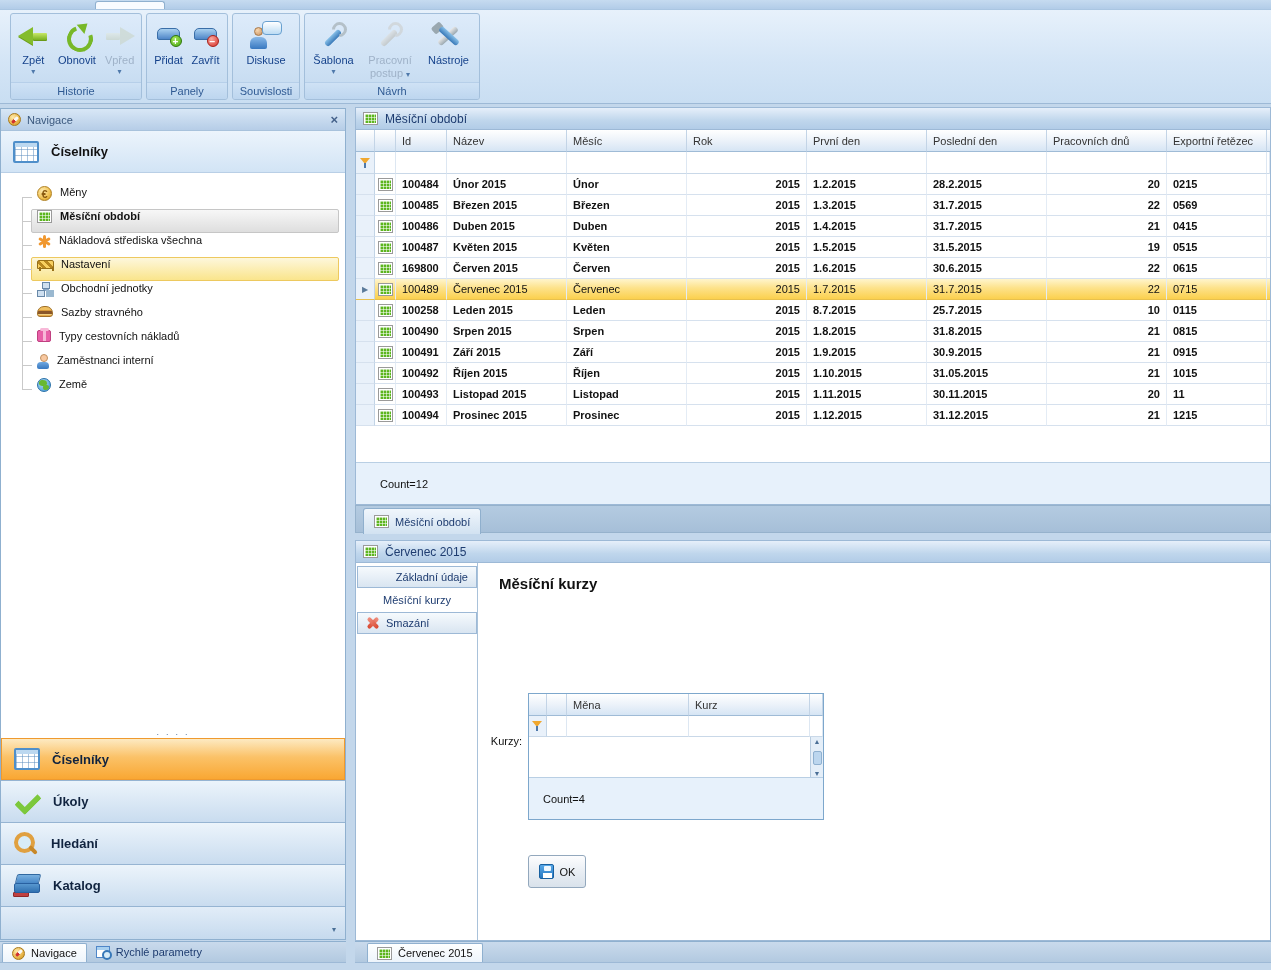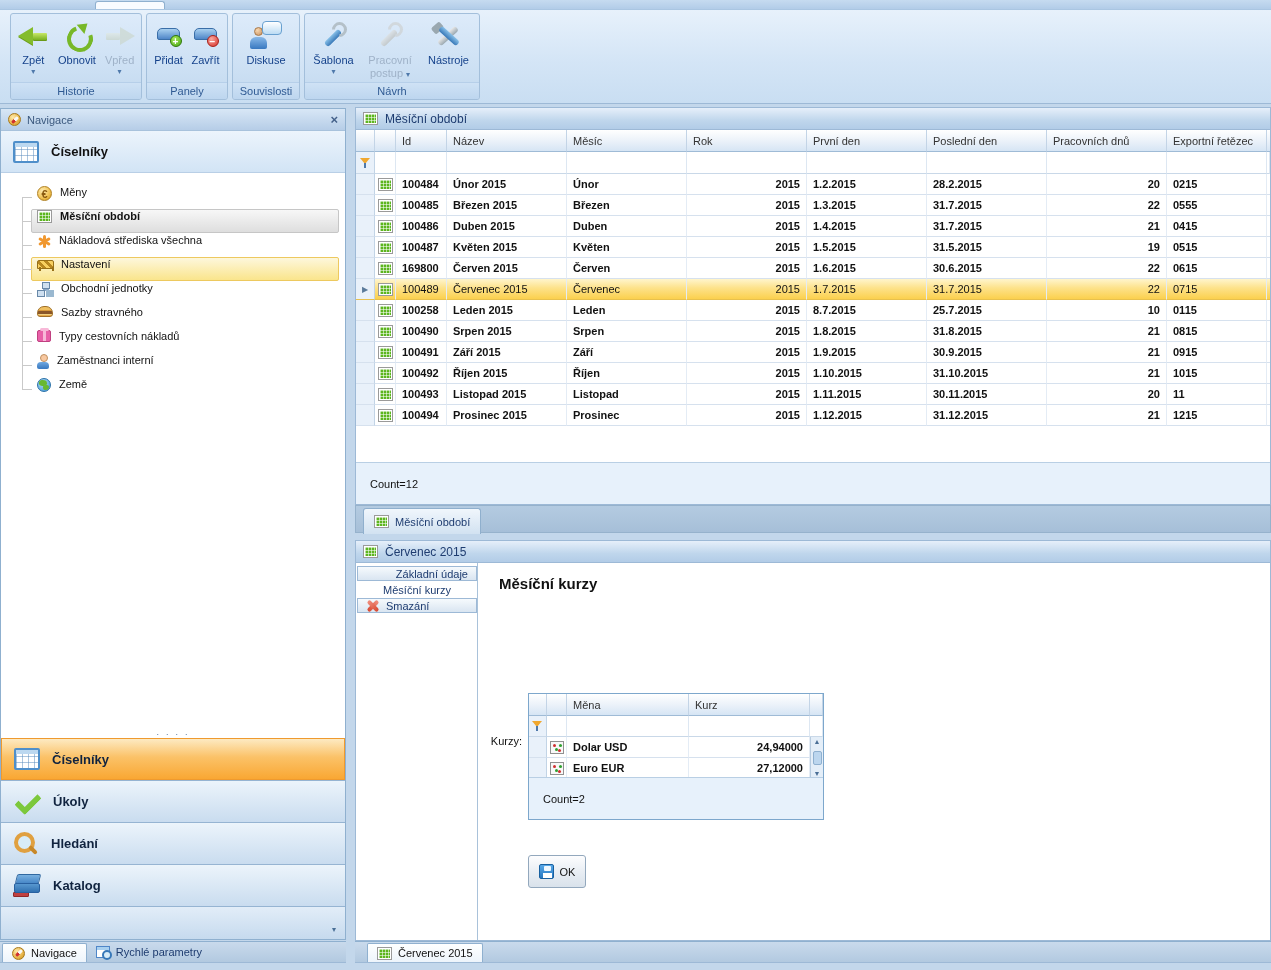--- a/index.html
+++ b/index.html
@@ -145,29 +145,29 @@
     display:flex; align-items:center; padding:0 6px; font-weight:bold;
     white-space:nowrap; overflow:hidden; }
   .prow .ind { background:#e9f1fa; border-right:1px solid #c2d4e6; padding:0;
     justify-content:center; color:#5a7a9a; font-size:8px; }
   .prow .cicon { justify-content:center; padding:0 2px; }
   .prow.sel > div { background:linear-gradient(#fff5cd,#fde28a 45%,#fbd04e);
     font-weight:normal; border-bottom-color:#e8c14d; }
   .prow.sel .ind { background:#e9f1fa; }
   .ra { justify-content:flex-end !important; text-align:right; }
   .countbar { height:42px; background:#e7f1fb; border-top:1px solid #b9cfe4;
-    display:flex; align-items:center; padding-left:14px; }
+    display:flex; align-items:center; padding-left:24px; }
 
   
   #detail-panel { position:absolute; left:355px; top:540px; width:916px; height:401px;
     background:#fff; border:1px solid #9db9d6; display:flex; flex-direction:column; }
   .detail-body { position:relative; flex:1; background:#fff; }
   .dtabs { position:absolute; left:0; top:0; width:122px; height:100%; border-right:1px solid #a9c2da;
     background:#fff; padding-top:2px; }
-  .dtab { height:15px; margin:1px 0 0 1px; display:flex; align-items:center; gap:6px;
+  .dtab { height:22px; margin:1px 0 0 1px; display:flex; align-items:center; gap:6px;
     border:1px solid #9db9d6; background:linear-gradient(#f6fafd,#d9e5f1); color:#1e3c70; }
   .dtab.end { justify-content:flex-end; padding-right:8px; }
   .dtab.start { justify-content:flex-start; padding-left:8px; }
   .dtab.active { background:#fff; border-color:#fff; justify-content:center; }
   .dheading { position:absolute; left:143px; top:12px; font-size:15px; font-weight:bold; }
   .dtoolbar { position:absolute; left:172px; top:96px; display:flex; gap:6px; }
   .tbtn { height:29px; display:inline-flex; align-items:center; gap:6px; padding:0 12px;
     border:1px solid #93a8bd; border-radius:3px; color:#222;
     background:linear-gradient(#fdfdfe,#e9eef4 50%,#d9e2eb); }
   .tbtn.dis { background:#eef2f7; border-color:#c2cedb; color:#9fb0c0; }
@@ -548,21 +548,21 @@
           <div class="cicon">
             <span class="i-tableG"></span>
           </div>
           <div>100485</div>
           <div>Březen 2015</div>
           <div>Březen</div>
           <div class="ra">2015</div>
           <div>1.3.2015</div>
           <div>31.7.2015</div>
           <div class="ra">22</div>
-          <div>0555</div>
+          <div>0569</div>
           <div></div>
         </div>
         <div class="gridcols prow">
           <div class="ind"></div>
           <div class="cicon">
             <span class="i-tableG"></span>
           </div>
           <div>100486</div>
           <div>Duben 2015</div>
           <div>Duben</div>
@@ -666,21 +666,21 @@
         <div class="gridcols prow">
           <div class="ind"></div>
           <div class="cicon">
             <span class="i-tableG"></span>
           </div>
           <div>100492</div>
           <div>Říjen 2015</div>
           <div>Říjen</div>
           <div class="ra">2015</div>
           <div>1.10.2015</div>
-          <div>31.10.2015</div>
+          <div>31.05.2015</div>
           <div class="ra">21</div>
           <div>1015</div>
           <div></div>
         </div>
         <div class="gridcols prow">
           <div class="ind"></div>
           <div class="cicon">
             <span class="i-tableG"></span>
           </div>
           <div>100493</div>
@@ -756,47 +756,27 @@
       </div>
       <div class="kgridcols kfilter">
         <div class="find">
             <span class="i-funnel"></span>
           </div>
         <div></div>
         <div></div>
         <div></div>
         <div></div>
       </div>
-      <div>
-          <div class="kgridcols krow">
-            <div class="ind"></div>
-            <div class="cicon">
-              <span class="i-chart"></span>
-            </div>
-            <div>Dolar USD</div>
-            <div class="ra">24,94000</div>
-            <div></div>
-          </div>
-          <div class="kgridcols krow">
-            <div class="ind"></div>
-            <div class="cicon">
-              <span class="i-chart"></span>
-            </div>
-            <div>Euro EUR</div>
-            <div class="ra">27,12000</div>
-            <div></div>
-          </div>
-        </div>
       <div class="kscroll">
         <span class="sarr">▲</span>
         <span class="thumb"></span>
         <span class="sarr">▼</span>
       </div>
       <div class="kfoot">
-        <span>Count=2</span>
+        <span>Count=4</span>
       </div>
     </div>
 
     <div class="okbtn">
       <span class="i-floppy"></span>
       <span>OK</span>
     </div>
   </div>
 </div>
 

